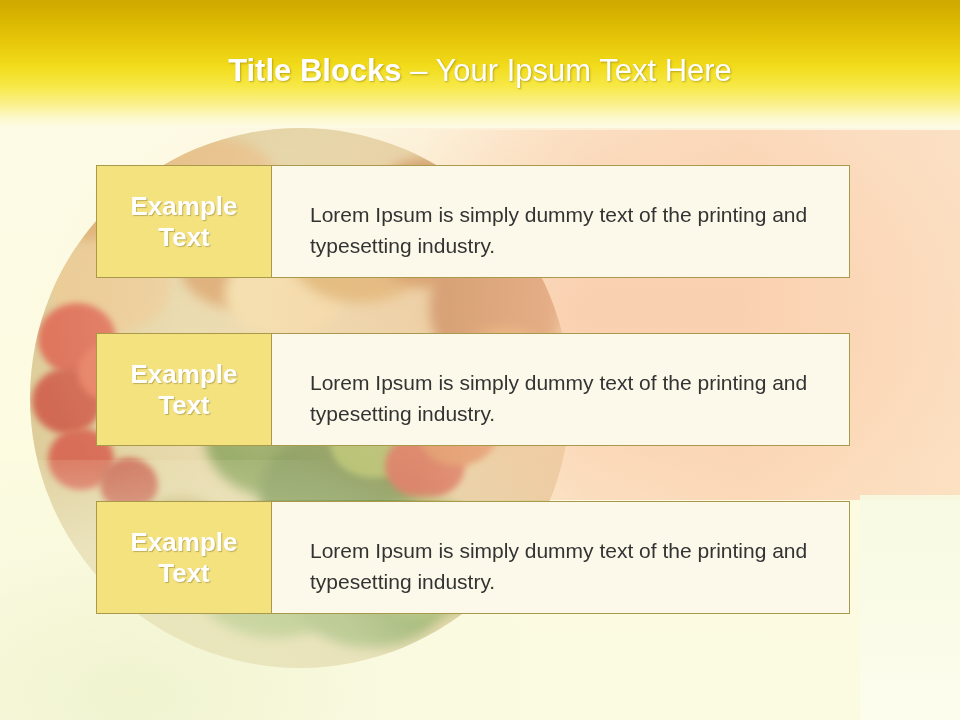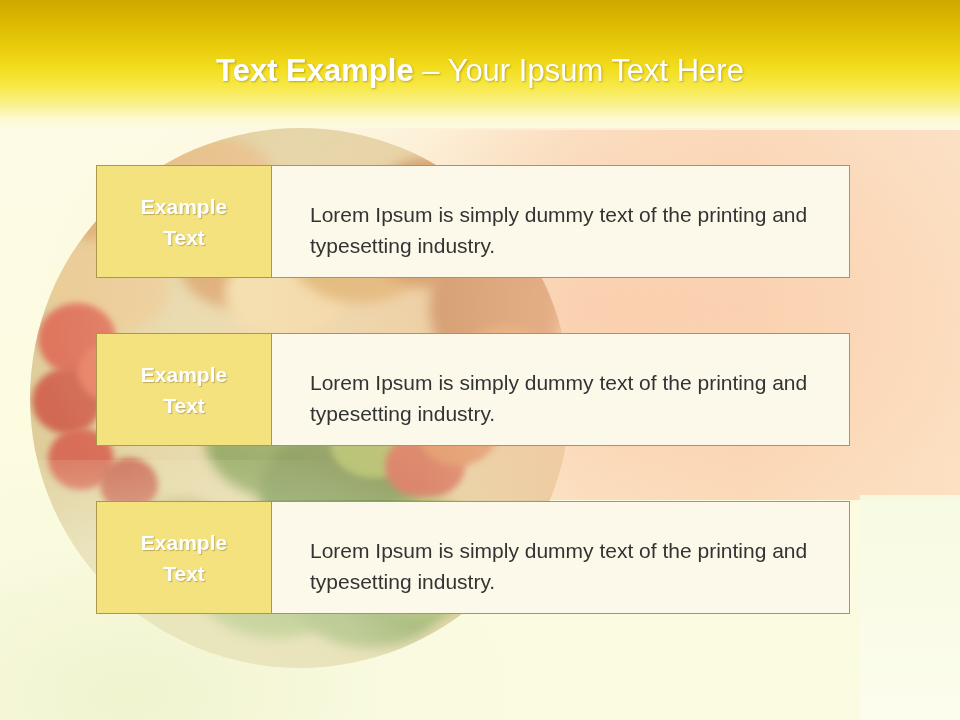--- a/index.html
+++ b/index.html
@@ -154,21 +154,21 @@
     background: #f3e27e;
     border: 1px solid #a89a4a;
     box-sizing: border-box;
     display: flex;
     flex-direction: column;
     justify-content: center;
     align-items: center;
     text-align: center;
     color: #ffffff;
     font-weight: bold;
-    font-size: 21px;
+    font-size: 26px;
     line-height: 31px;
     text-shadow: 1px 1px 1px rgba(150,130,60,0.55);
   }
   .row-label .lbl-line { display: block; }
 
   .row-body {
     flex: 1 1 auto;
     background: #fdf9ea;
     border: 1px solid #a89a4a;
     border-left: none;
@@ -234,21 +234,21 @@
   </div>
 
   <div class="bg-warm"></div>
   <div class="bg-warm2"></div>
   <div class="bg-bottomleft"></div>
   <div class="bottom-panel"></div>
 
   <div class="title-band"></div>
 
   <div class="title-text">
-    <span class="t-strong">Text Example</span><span class="t-light"> – </span><span class="t-light">Your Ipsum Text Here</span>
+    <span class="t-strong">Title Blocks</span><span class="t-light"> – </span><span class="t-light">Your Ipsum Text Here</span>
   </div>
 
   <div class="rows">
 
     <div class="row">
       <div class="row-label">
         <span class="lbl-line">Example</span>
         <span class="lbl-line">Text</span>
       </div>
       <div class="row-body">

